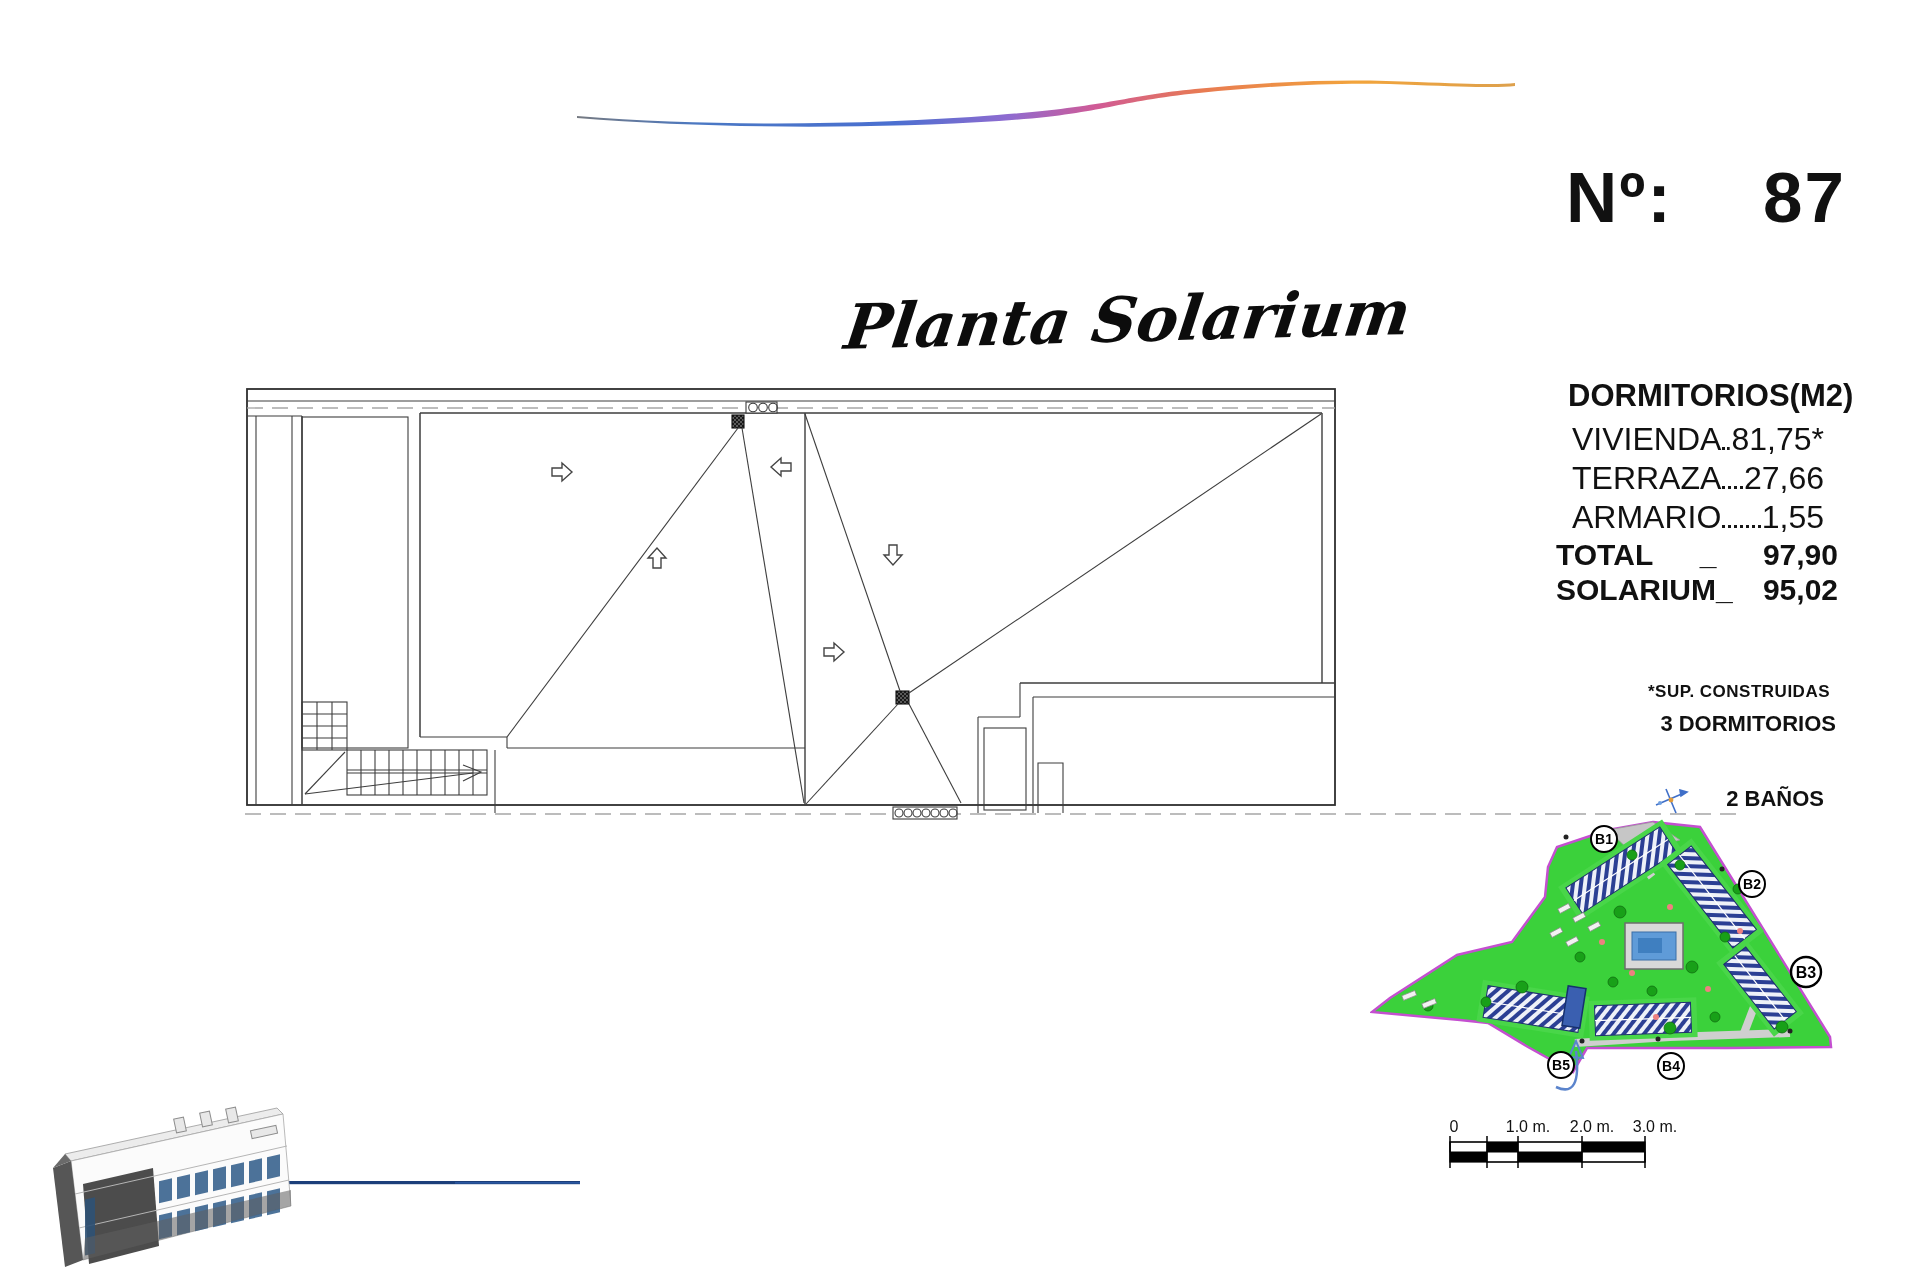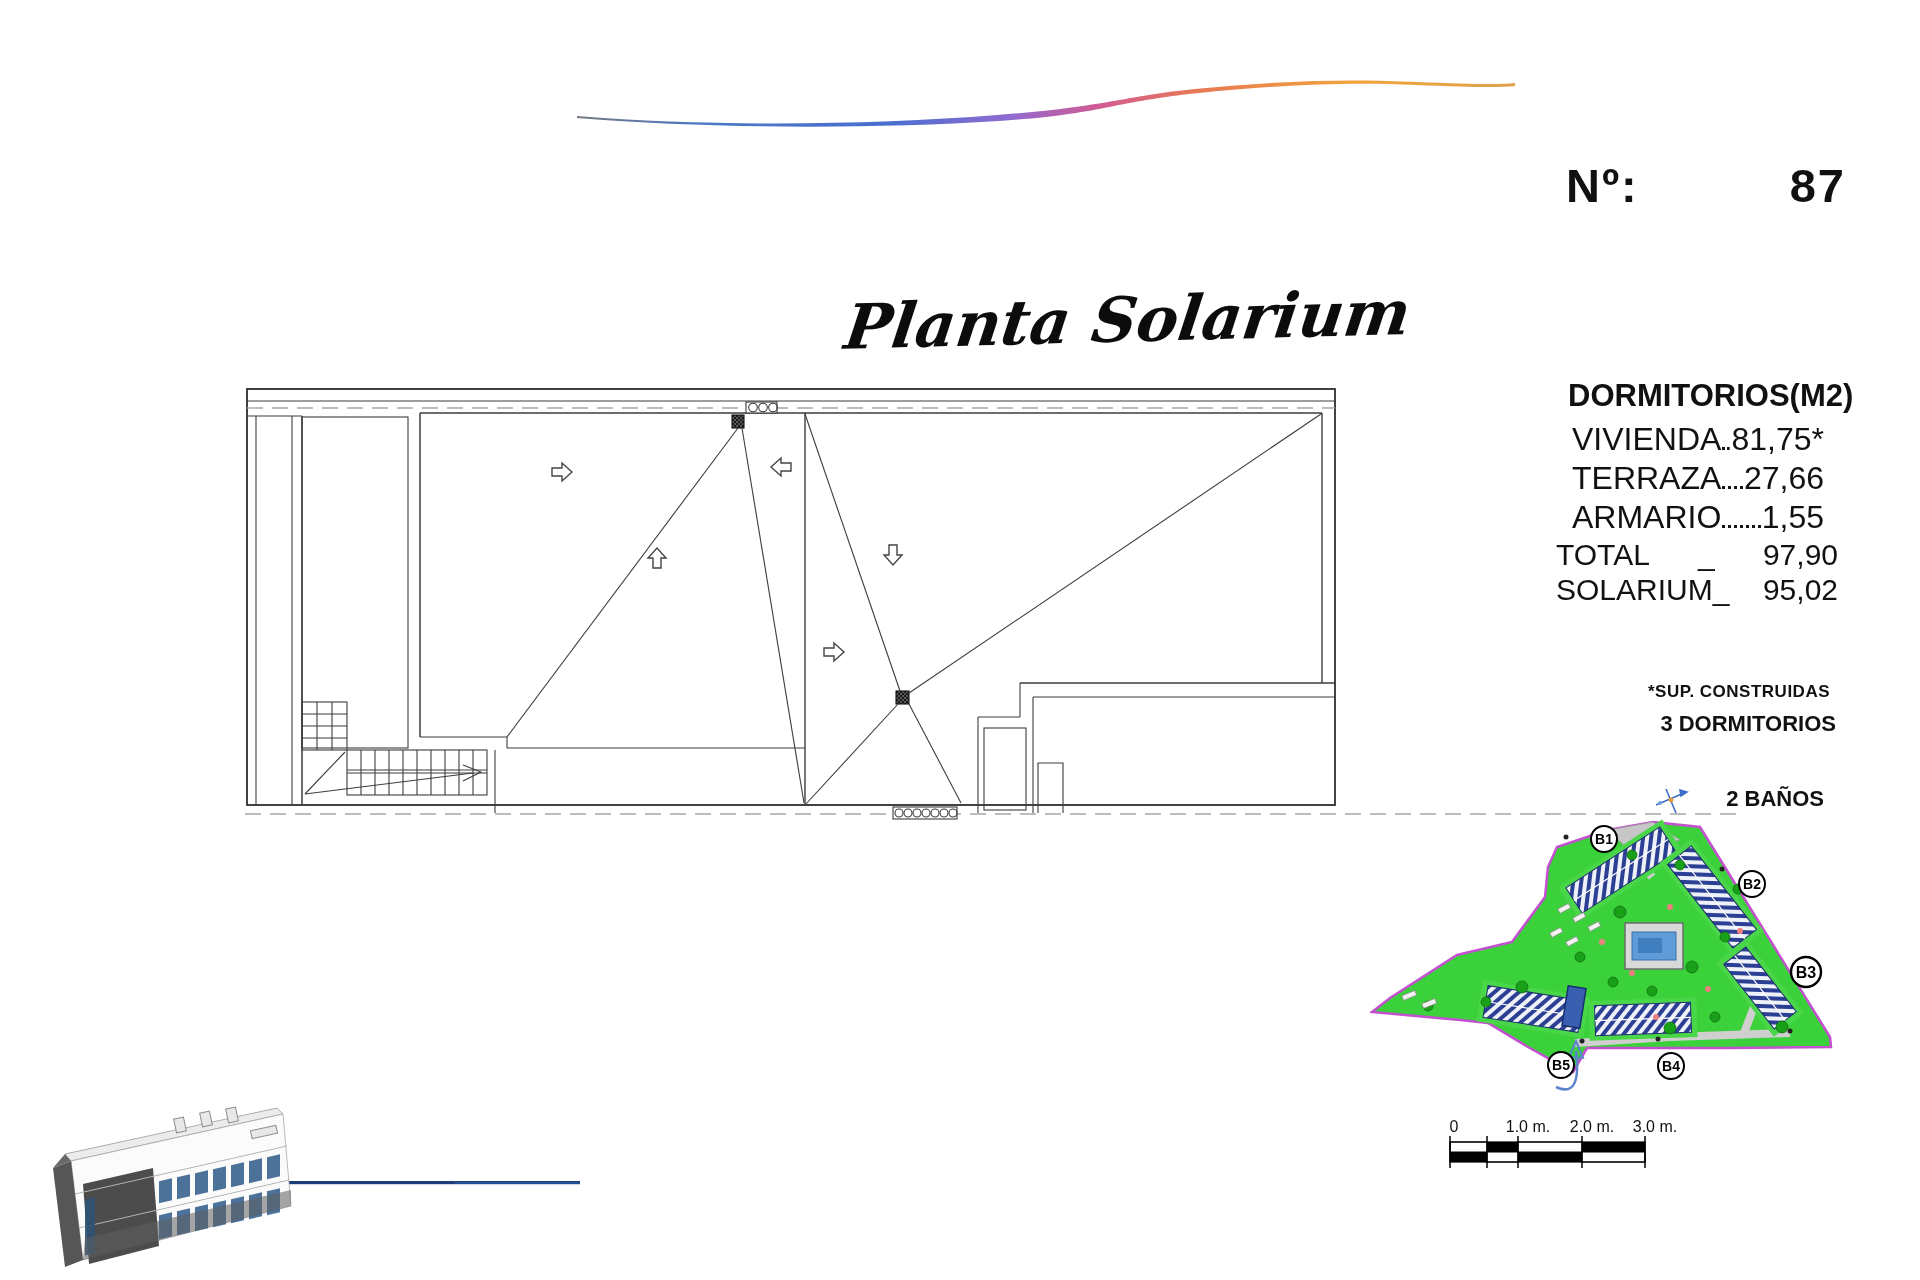--- a/index.html
+++ b/index.html
@@ -4,26 +4,26 @@
 <style>
   html,body{margin:0;padding:0;}
   body{
     width:1920px;height:1280px;position:relative;background:#ffffff;overflow:hidden;
     font-family:"Liberation Sans",sans-serif;color:#111;
   }
   .abs{position:absolute;}
   
   .bloq{left:1566px;top:150px;width:280px;letter-spacing:2px;font-weight:700;}
   .bloq-line1{font-size:57px;line-height:1.0;white-space:nowrap;}
-  .bloq-line2{font-size:47px;line-height:1.0;display:flex;justify-content:space-between;margin-top:12px;}
+  .bloq-line2{font-size:71px;line-height:1.0;display:flex;justify-content:space-between;margin-top:12px;}
   .surf-head{left:1568px;top:378px;font-size:31px;font-weight:700;letter-spacing:0px;white-space:nowrap;}
   .surf-rows{left:1572px;top:420px;width:252px;font-size:32px;font-weight:400;}
   .surf-row{display:flex;align-items:baseline;line-height:1.22;}
   .surf-row .leader{flex:1;border-bottom:3px dotted #161616;margin:0 1px 5px 1px;}
-  .totals{left:1556px;top:538px;width:282px;font-size:30px;font-weight:400;}
+  .totals{left:1556px;top:538px;width:282px;font-size:30px;font-weight:700;}
   .tot-row{display:flex;justify-content:space-between;line-height:1.15;}
   .tot-sep{margin:0 6px;}
   .footnote{left:1648px;top:682px;font-size:17px;font-weight:700;letter-spacing:.5px;}
   .rooms{left:1552px;top:706px;width:284px;font-weight:700;font-size:22px;text-align:right;line-height:1.6;}
   .rooms .banos{padding-right:12px;margin-top:40px;}
   
   .plan-title{
     left:845px;top:284px;width:520px;height:95px;
     font-family:"DejaVu Serif",serif;font-style:italic;font-weight:700;
     font-size:62px;white-space:nowrap;transform:skewX(-9deg) rotate(-1.5deg);

